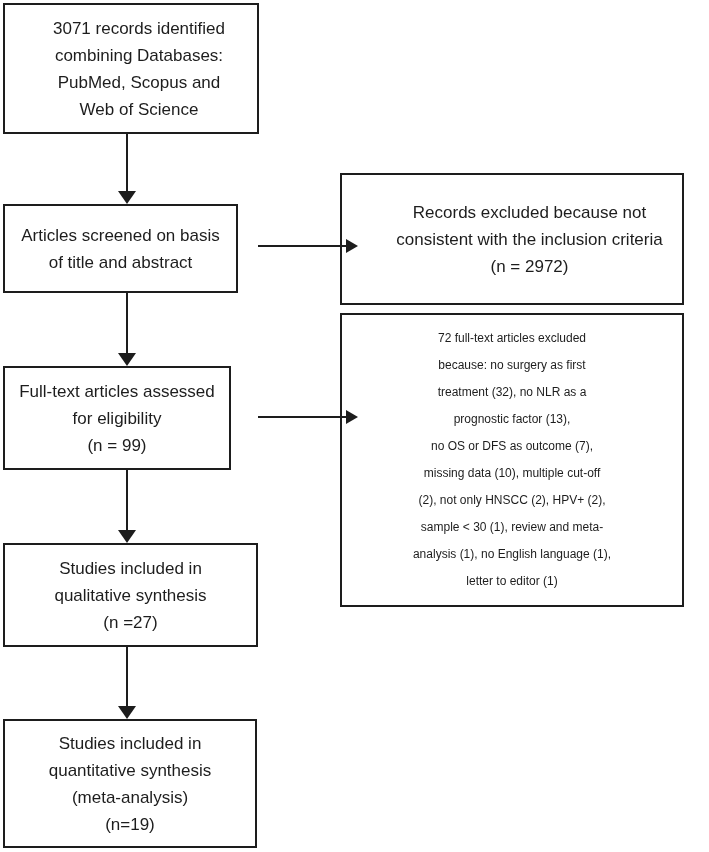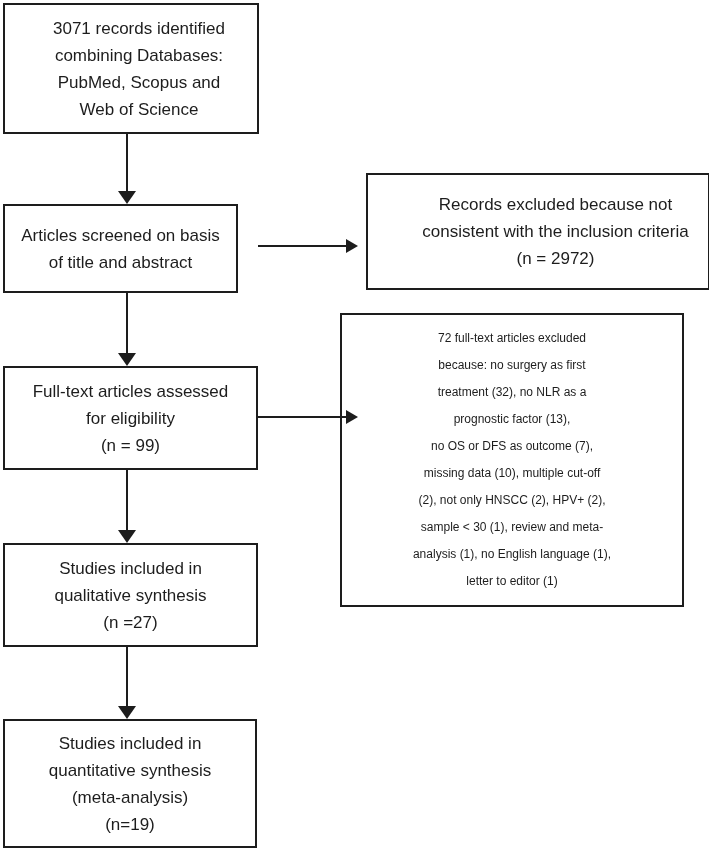--- a/index.html
+++ b/index.html
@@ -25,24 +25,24 @@
     align-items:center;
     justify-content:center;
     text-align:center;
     white-space:pre-line;
     font-size:17px;
     line-height:27px;
     padding:2px 4px;
   }
   .b-identification{left:3px;top:3px;width:256px;height:131px;padding-left:20px;}
   .b-screening{left:3px;top:204px;width:235px;height:89px;}
-  .b-eligibility{left:3px;top:366px;width:255px;height:104px;}
+  .b-eligibility{left:3px;top:366px;width:228px;height:104px;}
   .b-qualitative{left:3px;top:543px;width:255px;height:104px;}
   .b-quantitative{left:3px;top:719px;width:254px;height:129px;}
-  .b-records-excluded{left:366px;top:173px;width:344px;height:117px;padding-left:39px;}
+  .b-records-excluded{left:340px;top:173px;width:344px;height:132px;padding-left:39px;}
   .b-fulltext-excluded{left:340px;top:313px;width:344px;height:294px;font-size:12px;}
 
   .vline{position:absolute;left:126px;width:2px;background:var(--ink);}
   .v1{top:134px;height:57px;}
   .v2{top:293px;height:60px;}
   .v3{top:470px;height:60px;}
   .v4{top:647px;height:59px;}
   .vhead{
     position:absolute;left:118px;width:0;height:0;
     border-left:9px solid transparent;

